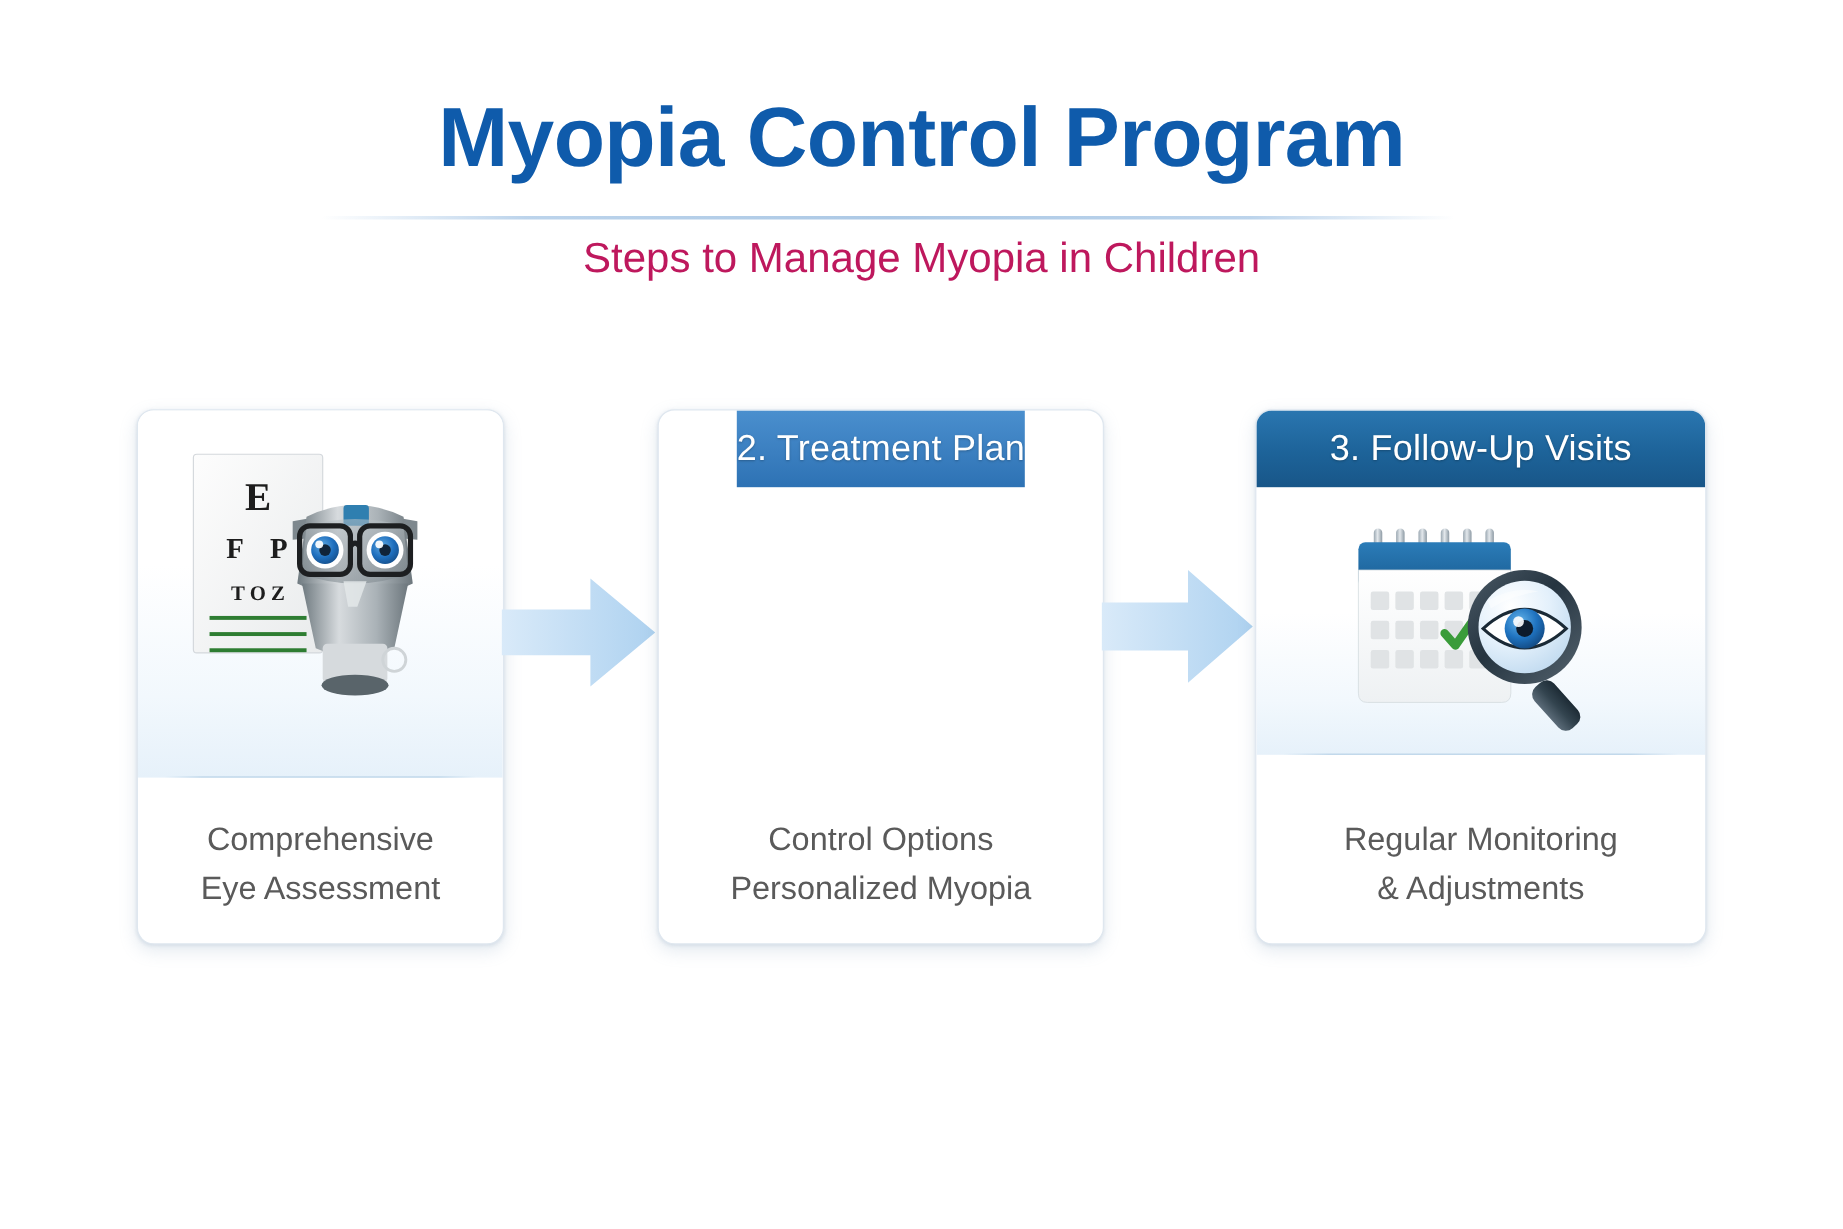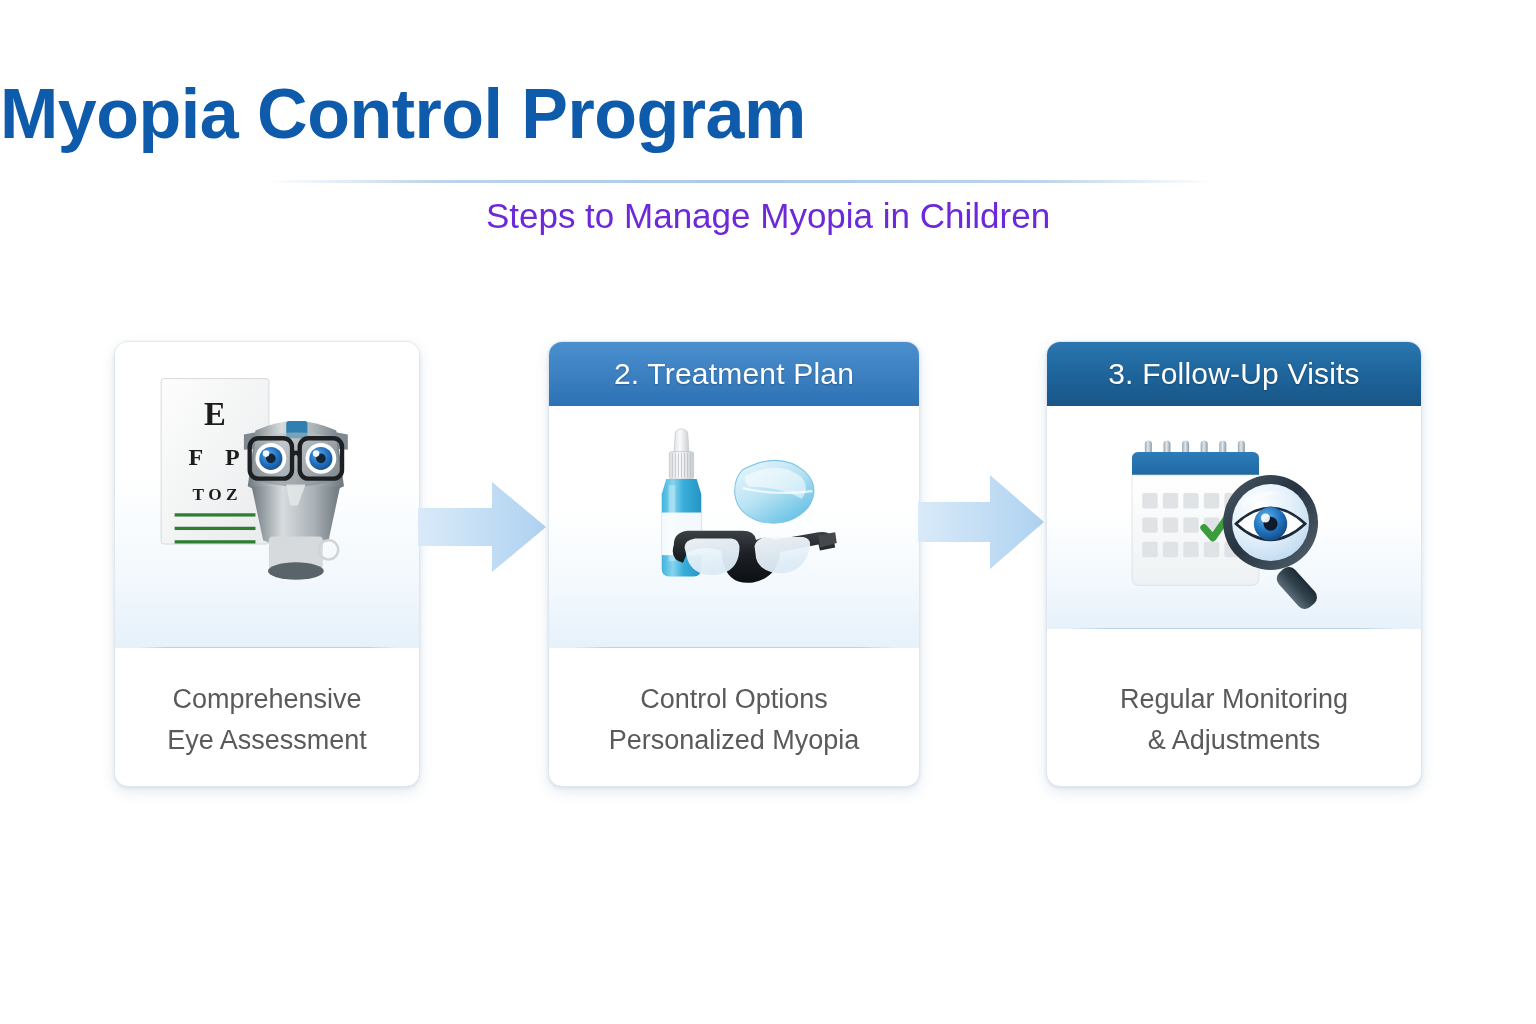--- a/index.html
+++ b/index.html
@@ -13,21 +13,21 @@
     position: relative;
     width: 1536px; height: 1024px;
     background: #ffffff;
   }
 
   
   .title {
     position: absolute;
     left: 0; top: 78px;
     width: 1536px;
-    text-align: left;
+    text-align: center;
     font-size: 70px;
     font-weight: bold;
     letter-spacing: -0.5px;
     color: #0f5bab;
     line-height: 1.05;
     white-space: nowrap;
   }
   .title-rule {
     position: absolute;
     left: 268px; top: 180px;
@@ -39,40 +39,40 @@
         rgba(176,204,232,0.85) 82%,
         rgba(190,214,236,0) 100%);
     border-radius: 2px;
   }
   .subtitle {
     position: absolute;
     left: 0; top: 196px;
     width: 1536px;
     text-align: center;
     font-size: 35px;
-    color: #6d28d9;
+    color: #be185d;
     font-weight: normal;
     white-space: nowrap;
   }
 
   
   .card {
     position: absolute;
     top: 341px;
     height: 444px;
     background: #ffffff;
     border-radius: 14px;
     border: 1px solid #dfe7ef;
     box-shadow: 0 5px 14px rgba(120,150,180,0.20), 0 1px 3px rgba(120,150,180,0.18);
     overflow: hidden;
     display: flex;
     flex-direction: column;
   }
   #card-1 { left: 114px; width: 304px; }
-  #card-2 { left: 548px; width: 370px; }
+  #card-2 { left: 548px; width: 370px; align-items: center; }
   #card-3 { left: 1046px; width: 374px; gap: 19px; }
 
   .card-header {
     height: 64px;
     flex: 0 0 64px;
     display: flex;
     align-items: center;
     justify-content: center;
     color: #ffffff;
     font-size: 30px;

